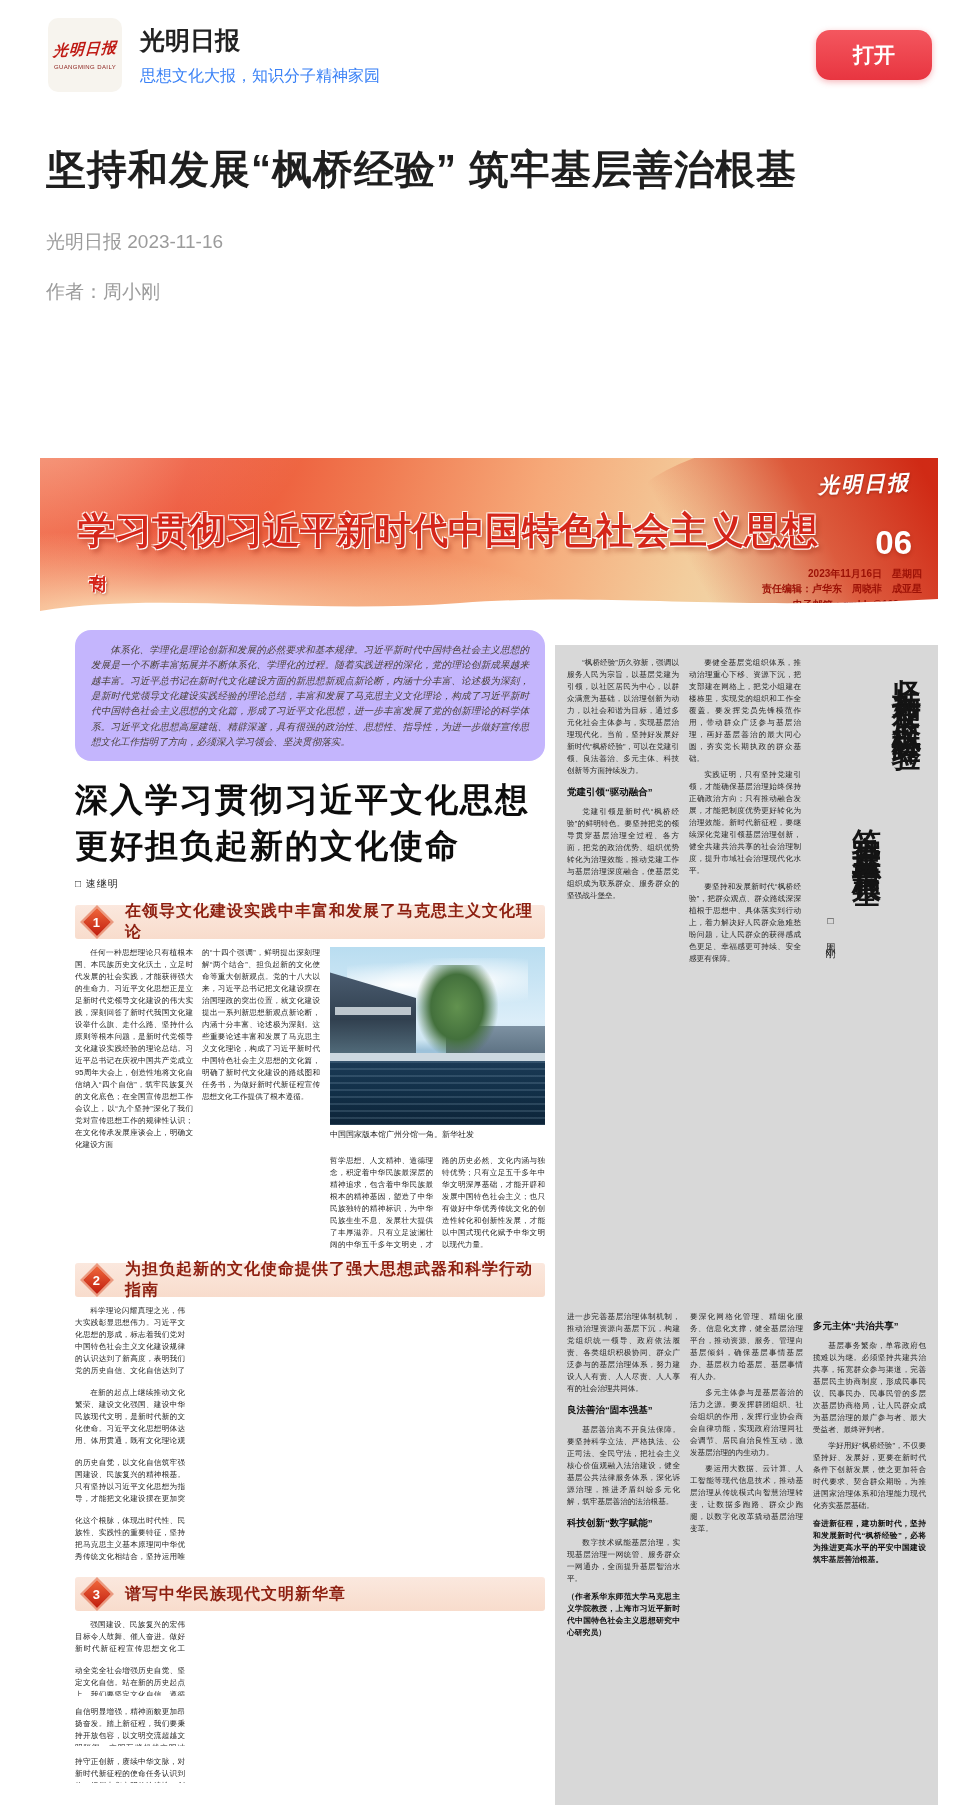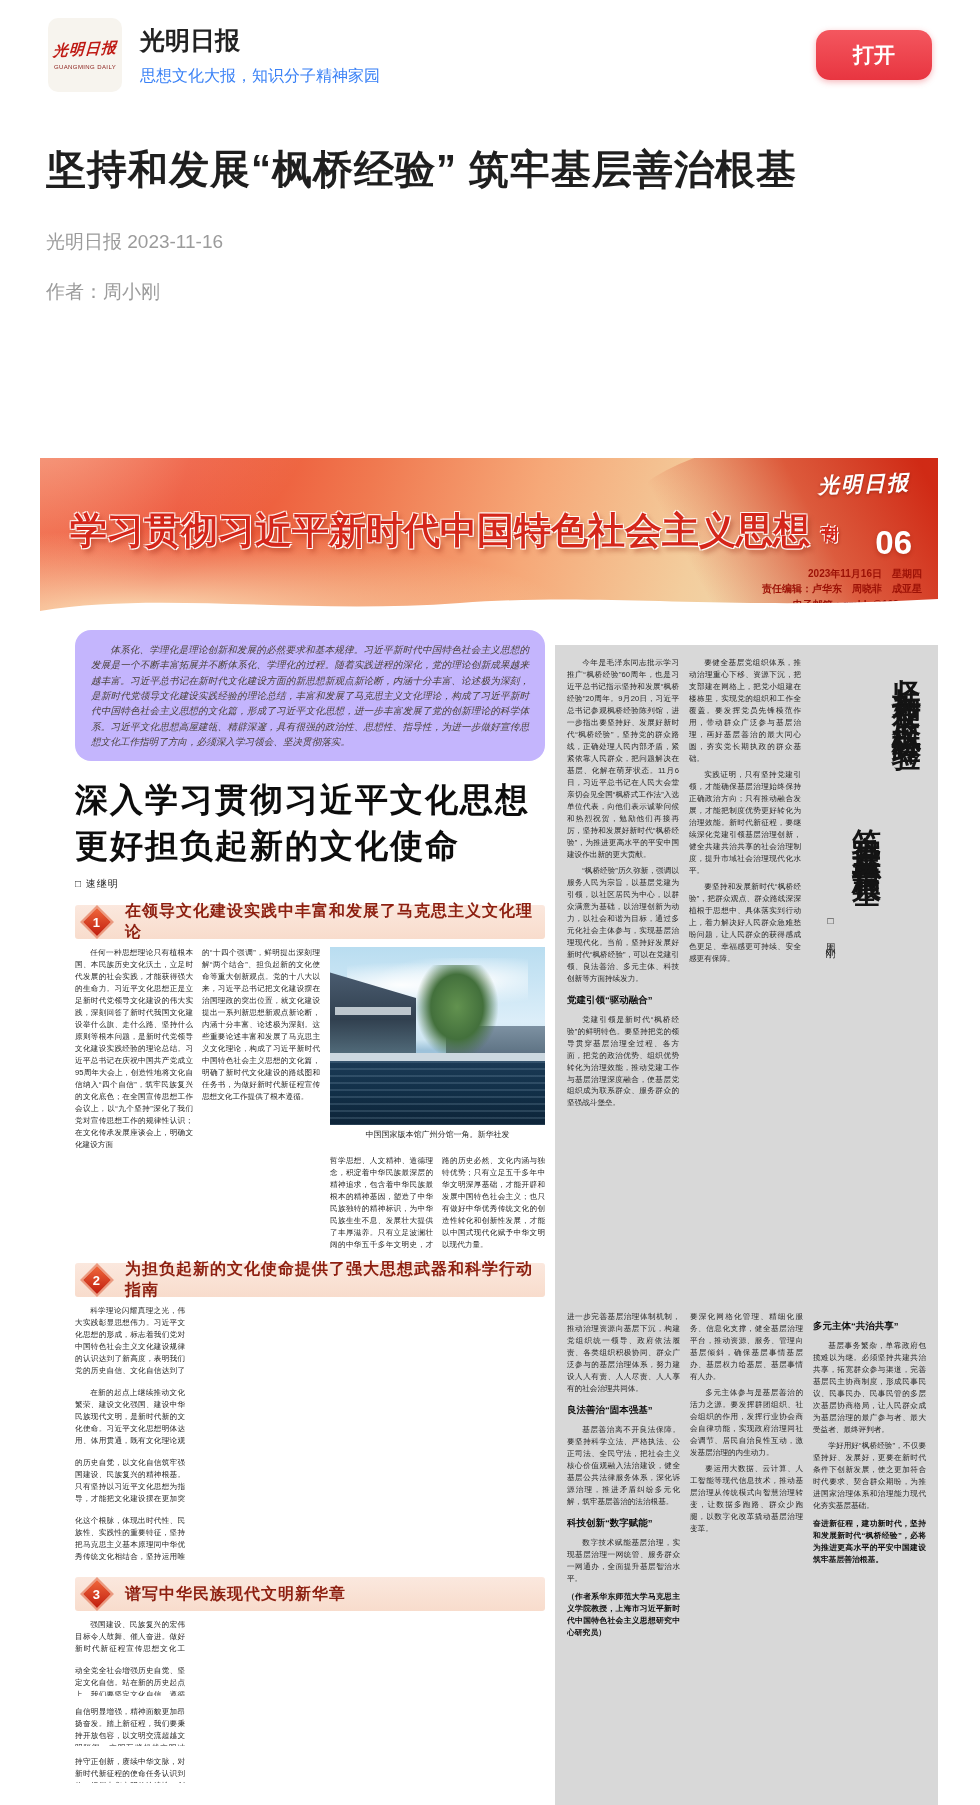--- a/index.html
+++ b/index.html
@@ -29,21 +29,21 @@
   
   .banner{position:absolute;left:0;top:0;width:898px;height:160px;overflow:hidden;
      background:linear-gradient(104deg,#ef5a38 0%,#ec4a2e 16%,#f07950 36%,#f6a878 54%,#f3cd9d 72%,#eedcb2 86%,#f6e9c6 100%);}
   .banner-ribbon{position:absolute;right:-60px;top:-20px;width:390px;height:210px;
      background:linear-gradient(250deg,rgba(206,32,12,.95) 18%,rgba(214,48,22,.75) 45%,rgba(220,70,30,0) 75%);
      transform:rotate(-8deg);border-radius:40% 0 0 60%;}
   .banner-glow{position:absolute;bottom:0;left:0;width:60%;height:55%;
      background:radial-gradient(ellipse at 18% 100%,rgba(252,238,196,.95),rgba(252,238,196,0) 70%);}
   .banner-rays{position:absolute;left:-40px;top:-60px;width:340px;height:220px;
      background:radial-gradient(ellipse at 10% 0%,rgba(255,240,220,.55),rgba(255,240,220,0) 65%);}
-  .banner-head-row{position:absolute;left:30px;top:48px;display:flex;align-items:flex-start;}
+  .banner-head-row{position:absolute;left:38px;top:48px;display:flex;align-items:flex-start;flex-direction:column;}
   .banner-headline{font-size:37px;font-weight:900;color:#d5261a;letter-spacing:0;white-space:nowrap;
      text-shadow:1px 1px 0 #fff,-1px -1px 0 #ffffffcc,1px -1px 0 #ffffffcc,-1px 1px 0 #ffffffcc,3px 4px 5px rgba(140,25,8,.4);}
   .banner-zk{writing-mode:vertical-lr;font-size:17px;font-weight:bold;color:#d5261a;margin-left:8px;margin-top:4px;
      letter-spacing:3px;text-shadow:1px 1px 0 #fff,-1px -1px 0 #ffffffcc,2px 2px 3px rgba(140,25,8,.4);}
   .banner-num{position:absolute;right:26px;top:66px;font-size:33px;font-weight:bold;color:#fff;
      text-shadow:0 2px 4px rgba(150,30,10,.45);}
   .banner-masthead{position:absolute;right:28px;top:12px;font-family:"DejaVu Serif",serif;font-style:italic;
      font-weight:bold;color:#fff;font-size:21px;transform:rotate(-2deg);letter-spacing:2px;
      text-shadow:0 1px 3px rgba(120,20,5,.55);}
   .banner-meta{position:absolute;right:16px;bottom:6px;text-align:right;color:#9c1106;font-size:10px;
@@ -83,21 +83,21 @@
   .ph-bldg-l::after{content:"";position:absolute;left:6%;top:40%;width:88%;height:10%;background:rgba(235,242,246,.75);}
   .ph-bldg-r{position:absolute;right:0;top:44%;width:46%;height:16%;
      background:linear-gradient(180deg,#7d91a2,#5d7283);}
   .ph-tree{position:absolute;left:40%;top:10%;width:38%;height:52%;
      background:radial-gradient(ellipse at 50% 45%,#62924f 0%,#43703c 45%,rgba(67,112,60,0) 72%);}
   .ph-walk{position:absolute;left:0;bottom:36%;width:100%;height:5%;background:#ccd8e0;}
   .ph-water{position:absolute;left:0;bottom:0;width:100%;height:36%;
      background:linear-gradient(180deg,#1b3a55 0%,#123049 45%,#0d2438 100%);}
   .ph-water::after{content:"";position:absolute;inset:0;
      background:repeating-linear-gradient(180deg,rgba(180,210,230,.16) 0 2px,rgba(0,0,0,0) 2px 7px);}
-  .photo-cap{position:absolute;left:255px;top:182px;width:215px;display:flex;justify-content:center;
+  .photo-cap{position:absolute;left:255px;top:182px;width:215px;display:flex;justify-content:flex-start;
      font-size:8px;color:#1d1d1d;}
   .cols4{display:flex;gap:10px;margin-top:8px;flex-direction:column;}
   .cols4 .tiny{width:110px;}
   .sec2-body{height:258px;}
   .sec3-body{height:164px;}
   
   .page-right{position:absolute;left:515px;top:187px;width:383px;height:1160px;background:#d8d8d8;
      padding:12px;box-sizing:border-box;}
   .gray-upper{display:flex;gap:10px;height:642px;}
   .gcol{width:112px;flex:0 0 auto;}
@@ -235,21 +235,20 @@
         </div>
       <div class="tiny">
           <p class="cont">持守正创新，赓续中华文脉，对新时代新征程的使命任务认识到位，把握中华文明的连续性、创新性、统一性、包容性、和平性，不断巩固文化主体性，谱写中华民族现代文明新华章。</p>
         </div>
     </div>
   </div>
 
   <div class="page-right">
     <div class="gray-upper">
       <div class="tiny gcol">
-        <p>今年是毛泽东同志批示学习推广“枫桥经验”60周年，也是习近平总书记指示坚持和发展“枫桥经验”20周年。9月20日，习近平总书记参观枫桥经验陈列馆，进一步指出要坚持好、发展好新时代“枫桥经验”，坚持党的群众路线，正确处理人民内部矛盾，紧紧依靠人民群众，把问题解决在基层、化解在萌芽状态。11月6日，习近平总书记在人民大会堂亲切会见全国“枫桥式工作法”入选单位代表，向他们表示诚挚问候和热烈祝贺，勉励他们再接再厉，坚持和发展好新时代“枫桥经验”，为推进更高水平的平安中国建设作出新的更大贡献。</p>
         <p>“枫桥经验”历久弥新，强调以服务人民为宗旨，以基层党建为引领，以社区居民为中心，以群众满意为基础，以治理创新为动力，以社会和谐为目标，通过多元化社会主体参与，实现基层治理现代化。当前，坚持好发展好新时代“枫桥经验”，可以在党建引领、良法善治、多元主体、科技创新等方面持续发力。</p>
         <div class="gsub">党建引领“驱动融合”</div>
         <p>党建引领是新时代“枫桥经验”的鲜明特色。要坚持把党的领导贯穿基层治理全过程、各方面，把党的政治优势、组织优势转化为治理效能，推动党建工作与基层治理深度融合，使基层党组织成为联系群众、服务群众的坚强战斗堡垒。</p>
       </div>
       <div class="tiny gcol">
         <p>要健全基层党组织体系，推动治理重心下移、资源下沉，把支部建在网格上，把党小组建在楼栋里，实现党的组织和工作全覆盖。要发挥党员先锋模范作用，带动群众广泛参与基层治理，画好基层善治的最大同心圆，夯实党长期执政的群众基础。</p>
         <p>实践证明，只有坚持党建引领，才能确保基层治理始终保持正确政治方向；只有推动融合发展，才能把制度优势更好转化为治理效能。新时代新征程，要继续深化党建引领基层治理创新，健全共建共治共享的社会治理制度，提升市域社会治理现代化水平。</p>
         <p>要坚持和发展新时代“枫桥经验”，把群众观点、群众路线深深植根于思想中、具体落实到行动上，着力解决好人民群众急难愁盼问题，让人民群众的获得感成色更足、幸福感更可持续、安全感更有保障。</p>
       </div>
       <div class="vwrap">

